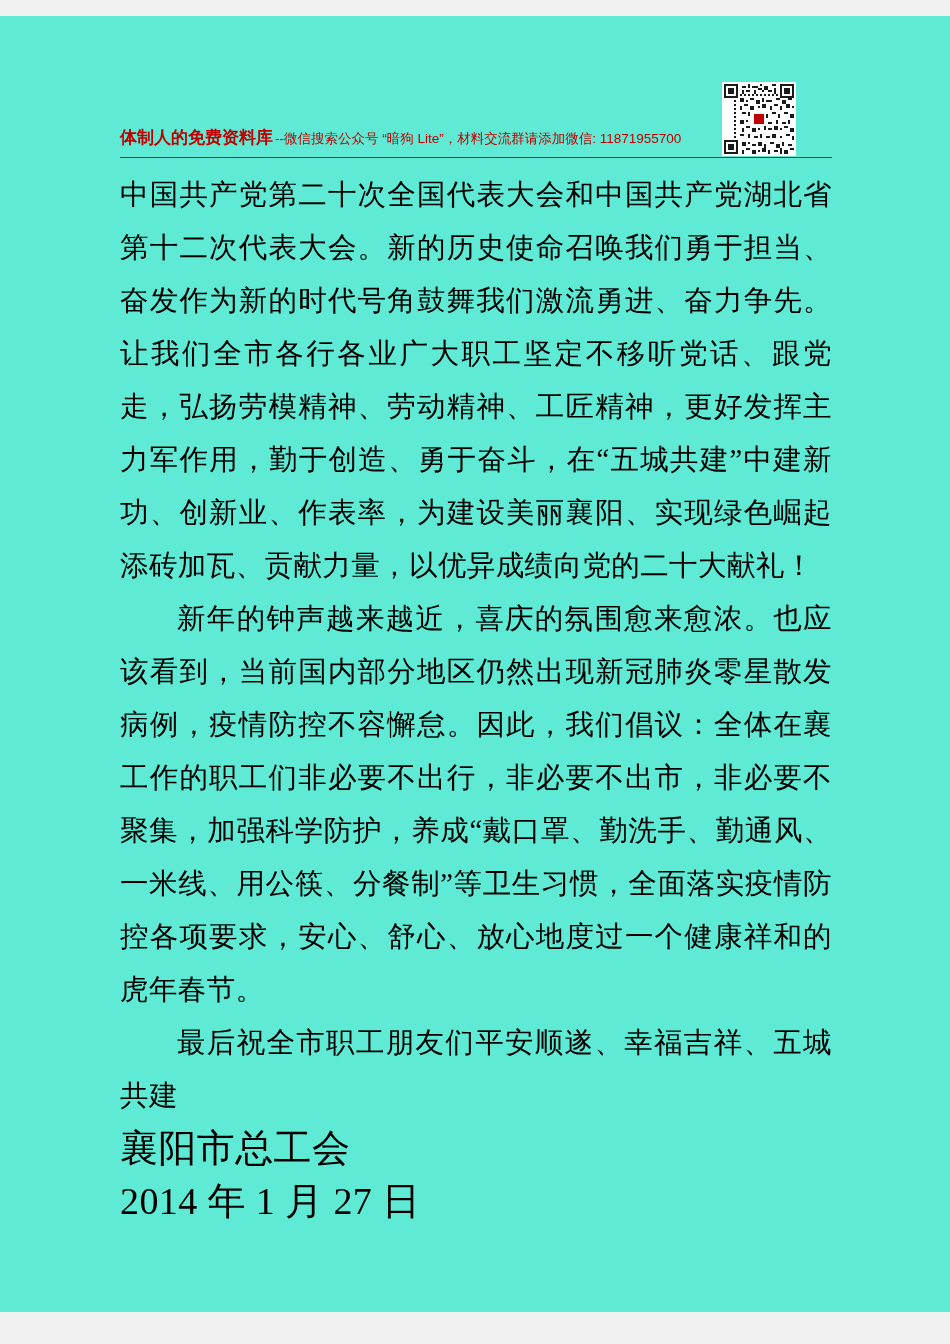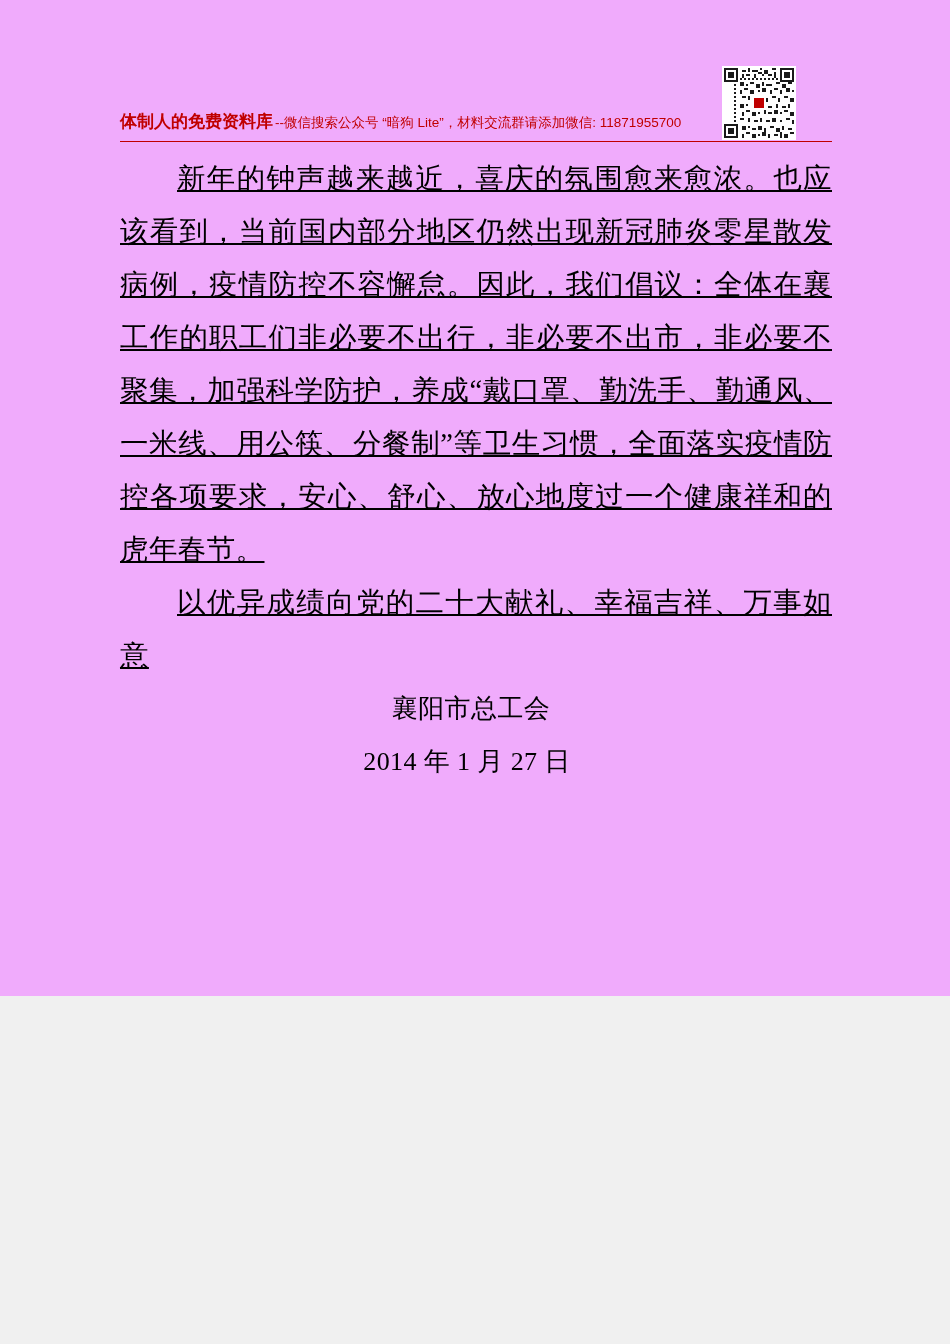--- a/index.html
+++ b/index.html
@@ -3,23 +3,23 @@
 <meta charset="utf-8">
 <style>
   html, body {
     margin: 0;
     padding: 0;
     background: #f0f0f0;
   }
   .page {
     position: relative;
     width: 950px;
-    height: 996px;
-    background: #f0abfc;
-    margin: 0 auto;
+    height: 1296px;
+    background: #5eead4;
+    margin: 16px auto;
     overflow: hidden;
     font-family: "Liberation Serif", "DejaVu Serif", serif;
   }
 
   
   .header {
     position: absolute;
     left: 0;
     top: 0;
     width: 950px;
@@ -78,27 +78,26 @@
     font-size: 28.5px;
     line-height: 53px;
     color: #000000;
     text-align: justify;
     text-justify: inter-ideograph;
     letter-spacing: 0.4px;
     margin: 0;
   }
   .para.indent {
     text-indent: 2em;
-    text-decoration: underline;
   }
   .sign {
-    font-size: 26px;
+    font-size: 38px;
     line-height: 53px;
     color: #000000;
-    text-align: center;
+    text-align: left;
     margin: 0;
     padding-right: 10px;
     letter-spacing: 0.4px;
   }
   .sign.date {
     padding-right: 18px;
   }
 </style>
 </head>
 <body>
@@ -247,19 +246,20 @@
     </div>
 
     <div class="header-line">
       <span class="brand">体制人的免费资料库</span>
       <span class="header-tail">--微信搜索公众号 “暗狗 Lite”，材料交流群请添加微信: 11871955700</span>
     </div>
     <div class="header-rule"></div>
   </div>
 
   <div class="doc-body">
+    <p class="para">中国共产党第二十次全国代表大会和中国共产党湖北省第十二次代表大会。新的历史使命召唤我们勇于担当、奋发作为新的时代号角鼓舞我们激流勇进、奋力争先。让我们全市各行各业广大职工坚定不移听党话、跟党走，弘扬劳模精神、劳动精神、工匠精神，更好发挥主力军作用，勤于创造、勇于奋斗，在“五城共建”中建新功、创新业、作表率，为建设美丽襄阳、实现绿色崛起添砖加瓦、贡献力量，以优异成绩向党的二十大献礼！</p>
     <p class="para indent">新年的钟声越来越近，喜庆的氛围愈来愈浓。也应该看到，当前国内部分地区仍然出现新冠肺炎零星散发病例，疫情防控不容懈怠。因此，我们倡议：全体在襄工作的职工们非必要不出行，非必要不出市，非必要不聚集，加强科学防护，养成“戴口罩、勤洗手、勤通风、一米线、用公筷、分餐制”等卫生习惯，全面落实疫情防控各项要求，安心、舒心、放心地度过一个健康祥和的虎年春节。</p>
-    <p class="para indent">以优异成绩向党的二十大献礼、幸福吉祥、万事如意</p>
+    <p class="para indent">最后祝全市职工朋友们平安顺遂、幸福吉祥、五城共建</p>
     <p class="sign">襄阳市总工会</p>
     <p class="sign date">2014 年 1 月 27 日</p>
   </div>
 
 </div>
 
 </body></html>

